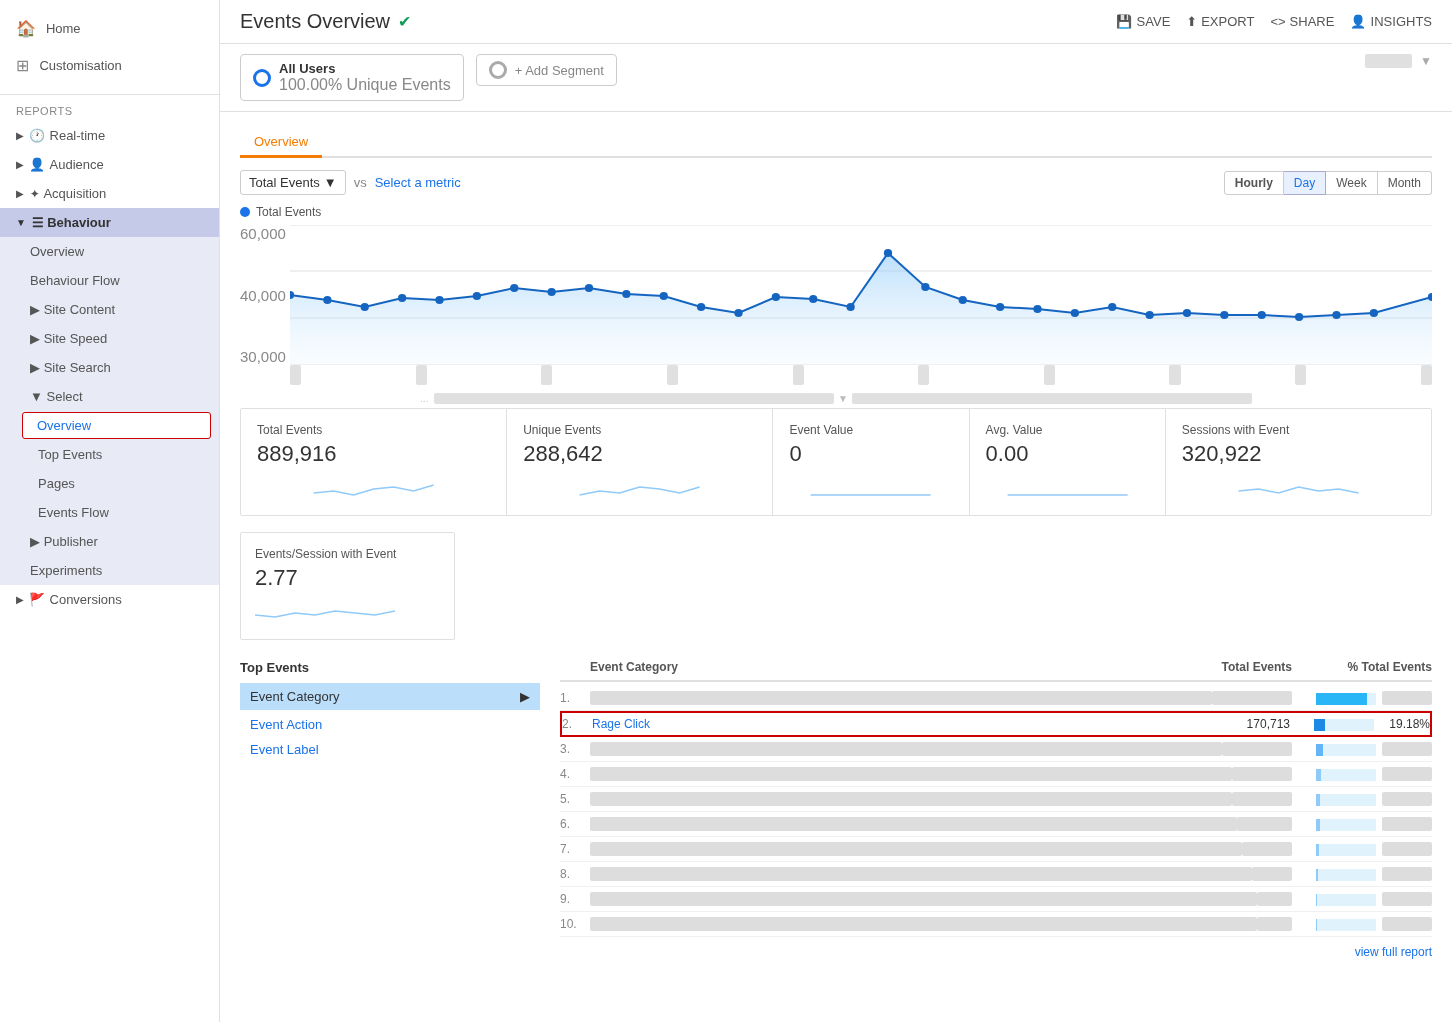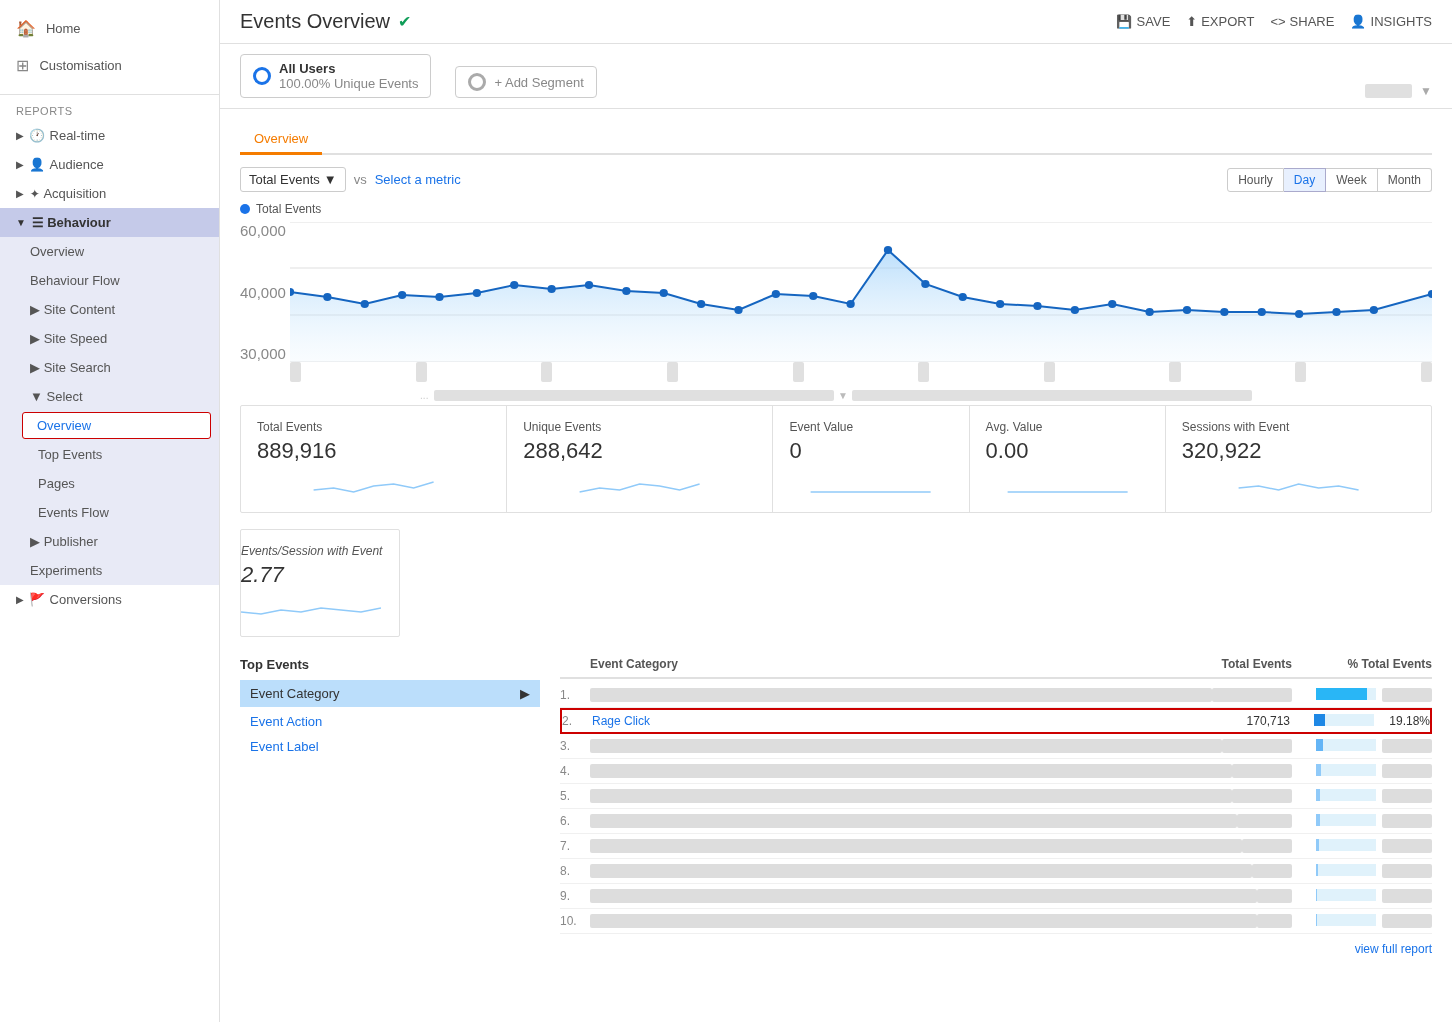--- a/index.html
+++ b/index.html
@@ -101,23 +101,23 @@
       font-size: 13px;
       color: #555;
       cursor: pointer;
       background: none;
       border: none;
     }
 
     
     .segments-bar {
       display: flex;
-      align-items: flex-end;
+      align-items: flex-start;
       padding: 10px 20px;
-      gap: 24px;
+      gap: 12px;
       border-bottom: 1px solid #e0e0e0;
     }
     .segment-pill {
       display: flex;
       align-items: center;
       gap: 8px;
       border: 1px solid #ccc;
       border-radius: 4px;
       padding: 6px 12px;
       font-size: 13px;
@@ -126,21 +126,21 @@
     }
     .segment-pill .circle-icon {
       width: 18px; height: 18px;
       border-radius: 50%;
       border: 3px solid #1a73e8;
       display: inline-block;
     }
     .segment-pill .circle-icon.gray {
       border-color: #aaa;
     }
-    .segment-pill .sub { font-size: 13px; color: #888; }
+    .segment-pill .sub { font-size: 16px; color: #888; }
     .account-info {
       margin-left: auto;
       display: flex;
       align-items: center;
       gap: 8px;
       color: #aaa;
       font-size: 12px;
     }
 
     
@@ -188,21 +188,21 @@
     .select-metric { color: #1a73e8; cursor: pointer; font-size: 13px; }
     .time-btns { margin-left: auto; display: flex; gap: 0; }
     .time-btn {
       border: 1px solid #ccc;
       background: #fff;
       padding: 4px 10px;
       font-size: 12px;
       cursor: pointer;
       color: #555;
     }
-    .time-btn:first-child { border-radius: 3px 0 0 3px; }
+    .time-btn:first-child { border-radius: 3px 0 0 3px; font-weight: bold; }
     .time-btn:last-child { border-radius: 0 3px 3px 0; }
     .time-btn.active { background: #e8f0fe; color: #1a73e8; border-color: #aac; }
     .time-btn + .time-btn { border-left: none; }
 
     
     .chart-container {
       position: relative;
       height: 160px;
       margin-bottom: 8px;
     }
@@ -270,24 +270,23 @@
     .metric-value { font-size: 22px; color: #333; font-weight: 300; margin-bottom: 6px; }
     .metric-sparkline { height: 28px; }
     .metric-card-small {
       flex: 0.7;
     }
 
     
     .event-session-card {
       border: 1px solid #e0e0e0;
       border-radius: 2px;
-      padding: 14px 0;
-      width: 160px;
+      padding: 14px 14px;
+      width: 215px;
       margin-bottom: 20px;
-      font-style: italic;
     }
 
     
     .table-section {
       display: flex;
       gap: 20px;
     }
     .top-events-panel {
       width: 300px;
       min-width: 300px;
@@ -344,21 +343,21 @@
     }
     .table-row-item.highlighted {
       border: 2px solid #c00;
       padding: 4px 0;
     }
     .row-num { width: 30px; flex-shrink: 0; color: #888; }
     .row-name { flex: 1; color: #1a73e8; cursor: pointer; }
     .row-name.blurred { color: #ccc; background: #eee; border-radius: 2px; }
     .row-total { width: 120px; text-align: right; flex-shrink: 0; }
     .row-total.blurred { color: #ccc; background: #eee; border-radius: 2px; text-align: right; }
-    .row-pct-cell { width: 140px; flex-shrink: 0; display: flex; align-items: flex-start; justify-content: flex-end; gap: 6px; }
+    .row-pct-cell { width: 140px; flex-shrink: 0; display: flex; align-items: flex-end; justify-content: flex-end; gap: 6px; }
     .pct-bar-wrap { width: 60px; height: 12px; background: #e0f2fb; position: relative; }
     .pct-bar { height: 100%; background: #29b6f6; }
     .pct-text { font-size: 12px; width: 50px; text-align: right; }
     .pct-text.blurred { color: #ccc; background: #eee; border-radius: 2px; }
 
     .view-full-link {
       text-align: right;
       padding: 8px 0;
       font-size: 12px;
       color: #1a73e8;

